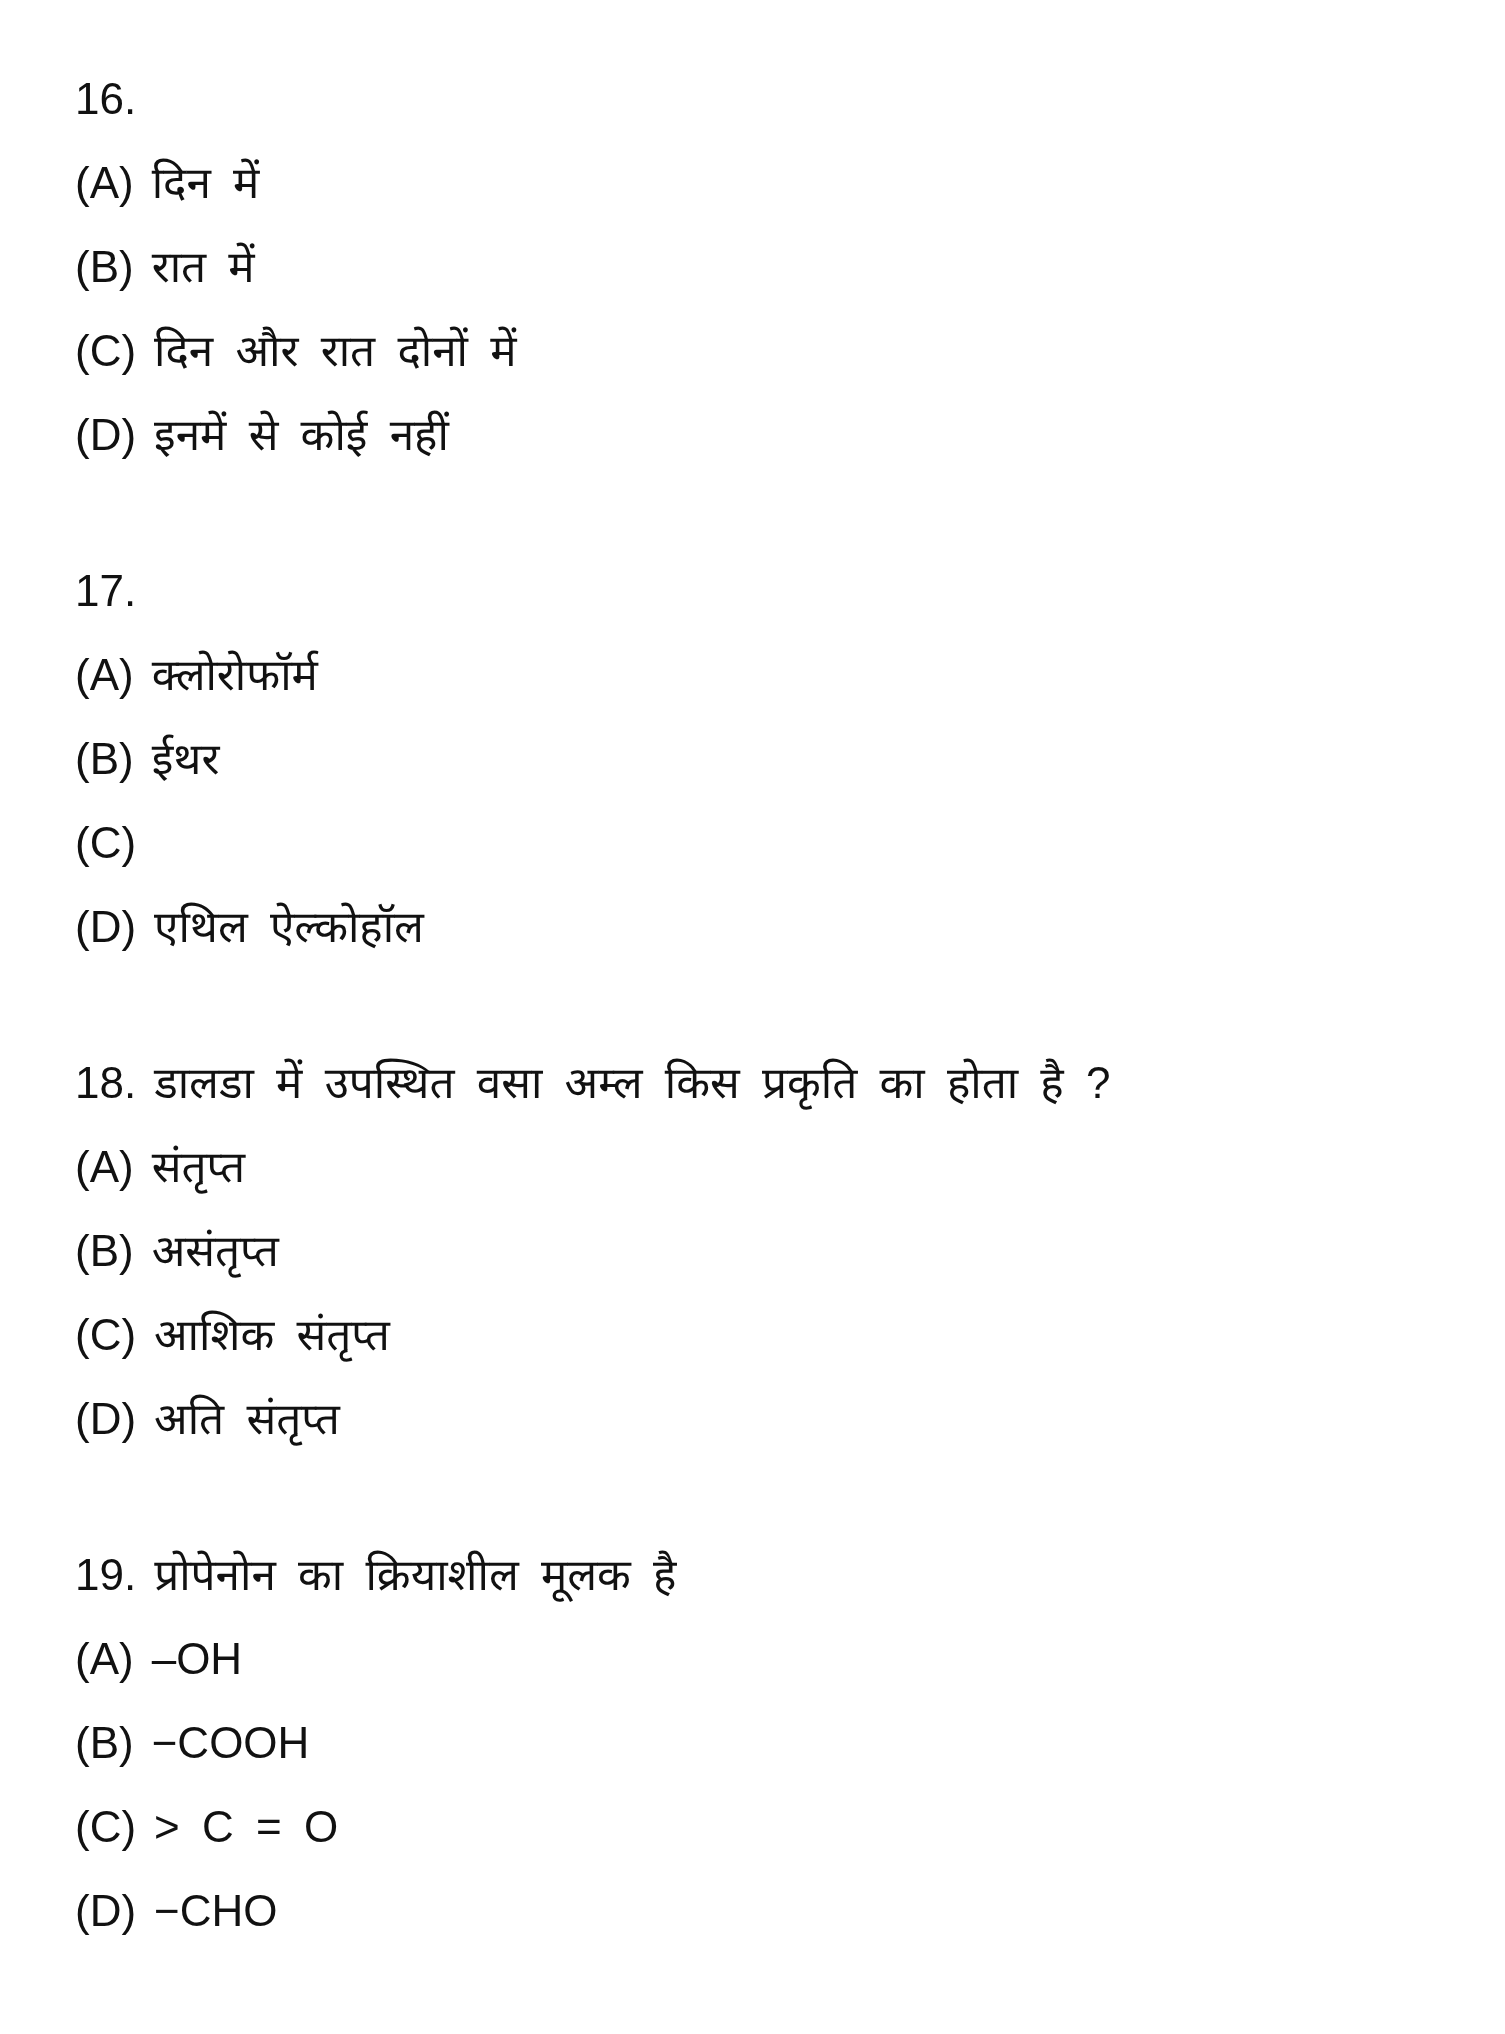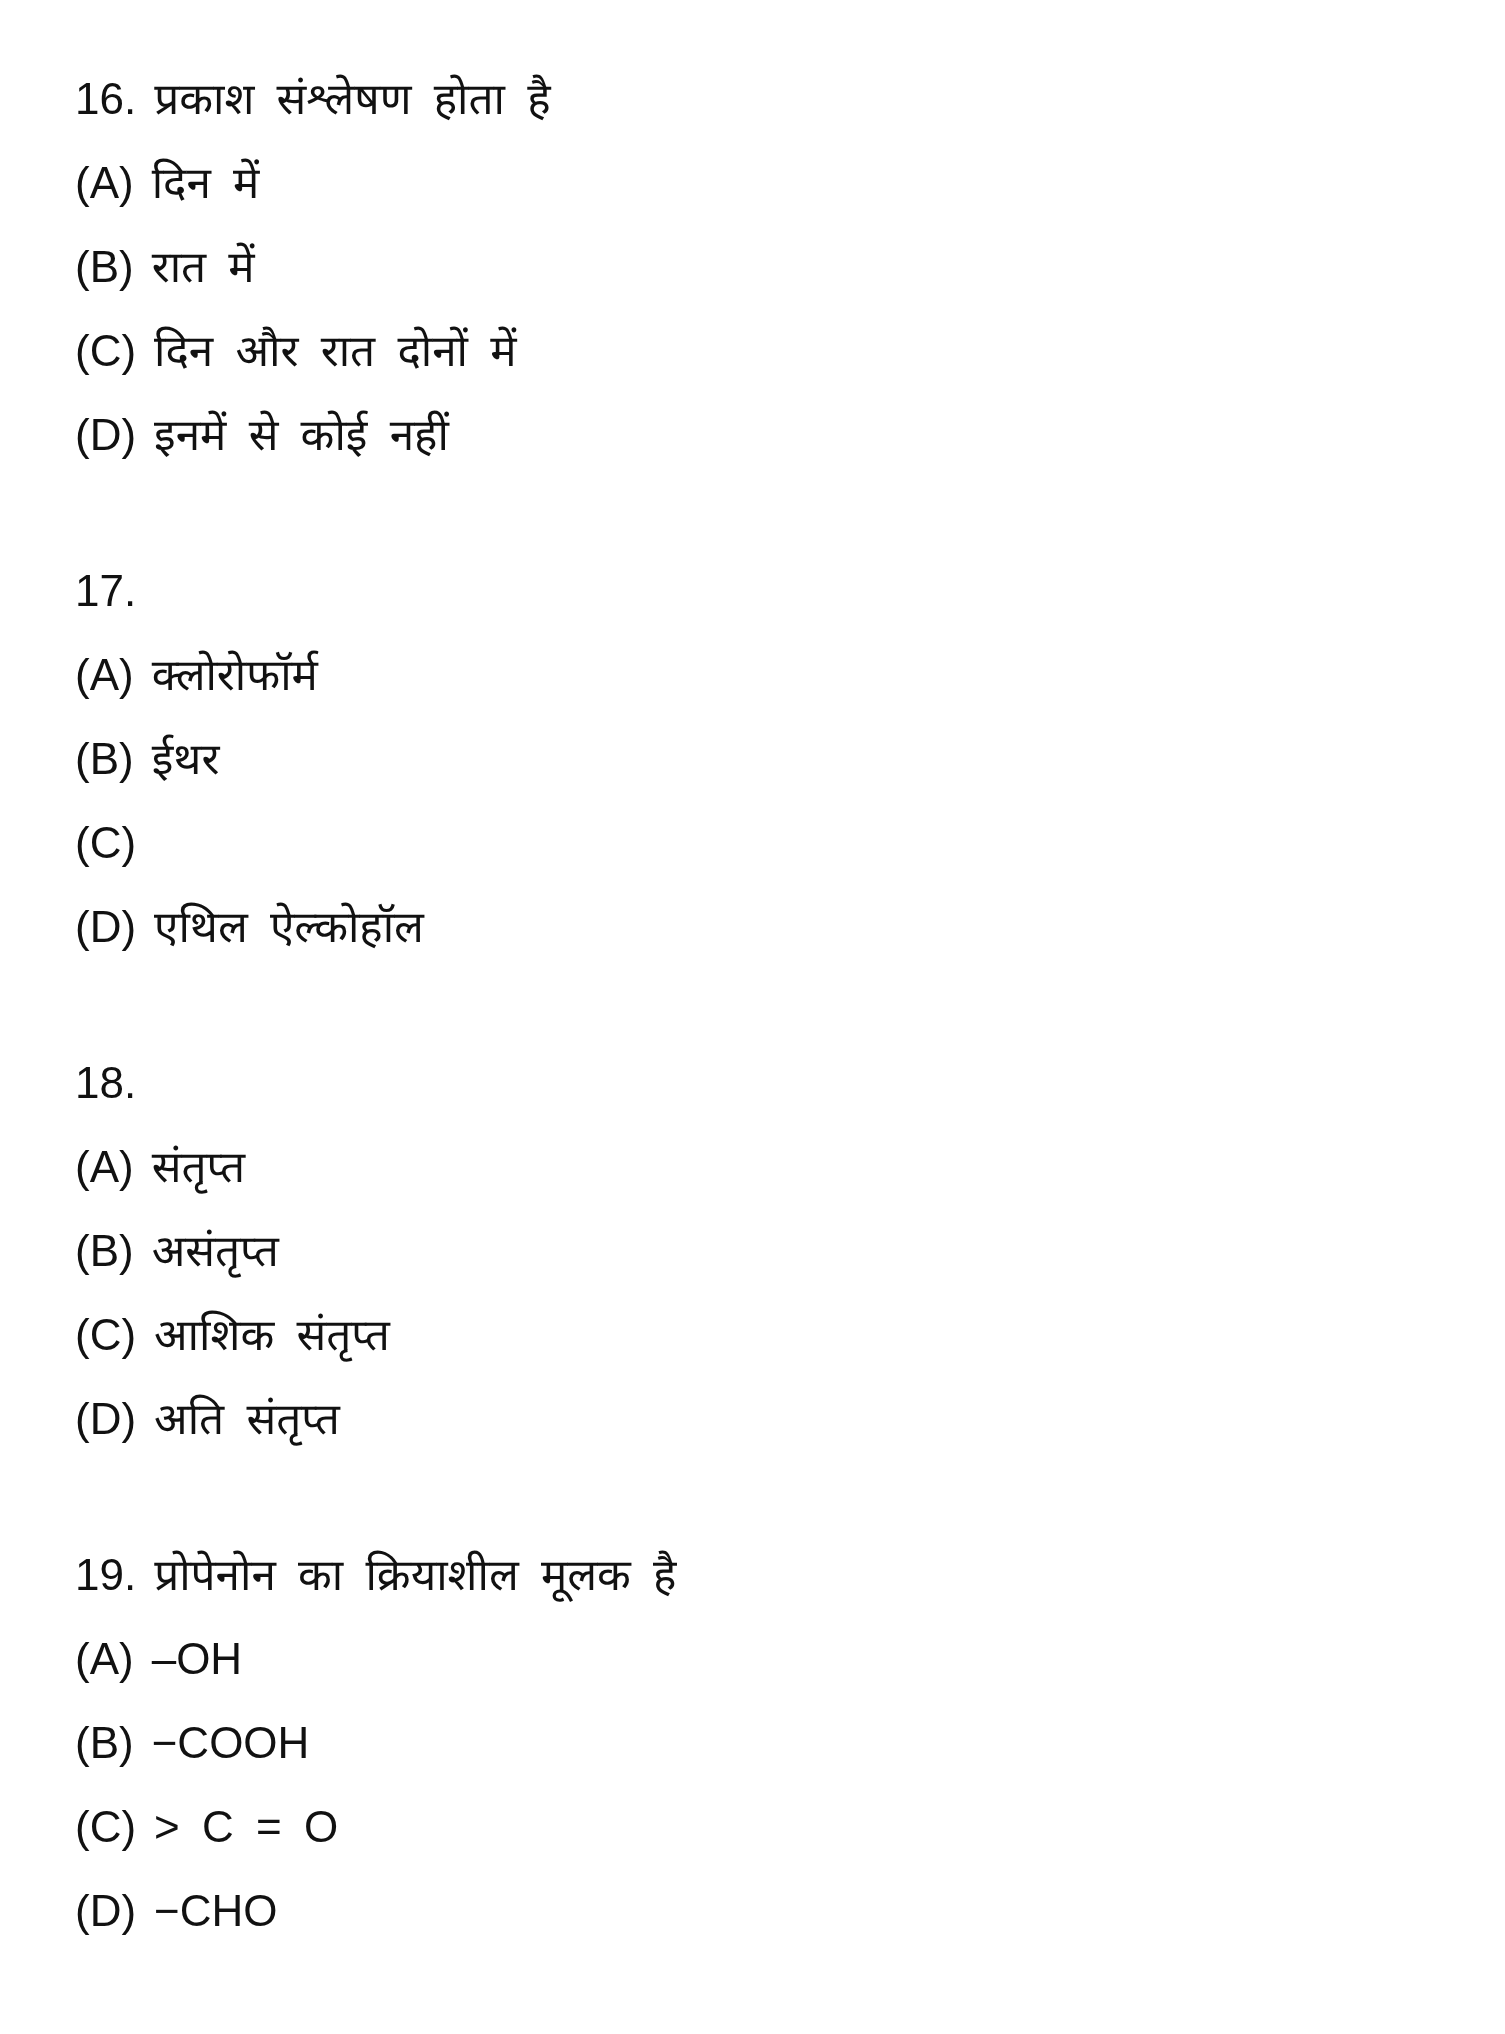--- a/index.html
+++ b/index.html
@@ -35,21 +35,20 @@
   .q-text, .opt-text { flex: 0 1 auto; }
 </style>
 </head>
 <body>
 
 <div class="page">
 
   <section class="question">
     <div class="line">
       <span class="q-num">16.</span>
-      <span class="q-text">प्रकाश संश्लेषण होता है</span>
     </div>
     <div class="line">
       <span class="opt-label">(A)</span>
       <span class="opt-text">दिन में</span>
     </div>
     <div class="line">
       <span class="opt-label">(B)</span>
       <span class="opt-text">रात में</span>
     </div>
     <div class="line">
@@ -79,20 +78,21 @@
     </div>
     <div class="line">
       <span class="opt-label">(D)</span>
       <span class="opt-text">एथिल ऐल्कोहॉल</span>
     </div>
   </section>
 
   <section class="question">
     <div class="line">
       <span class="q-num">18.</span>
+      <span class="q-text">डालडा में उपस्थित वसा अम्ल किस प्रकृति का होता है ?</span>
     </div>
     <div class="line">
       <span class="opt-label">(A)</span>
       <span class="opt-text">संतृप्त</span>
     </div>
     <div class="line">
       <span class="opt-label">(B)</span>
       <span class="opt-text">असंतृप्त</span>
     </div>
     <div class="line">

